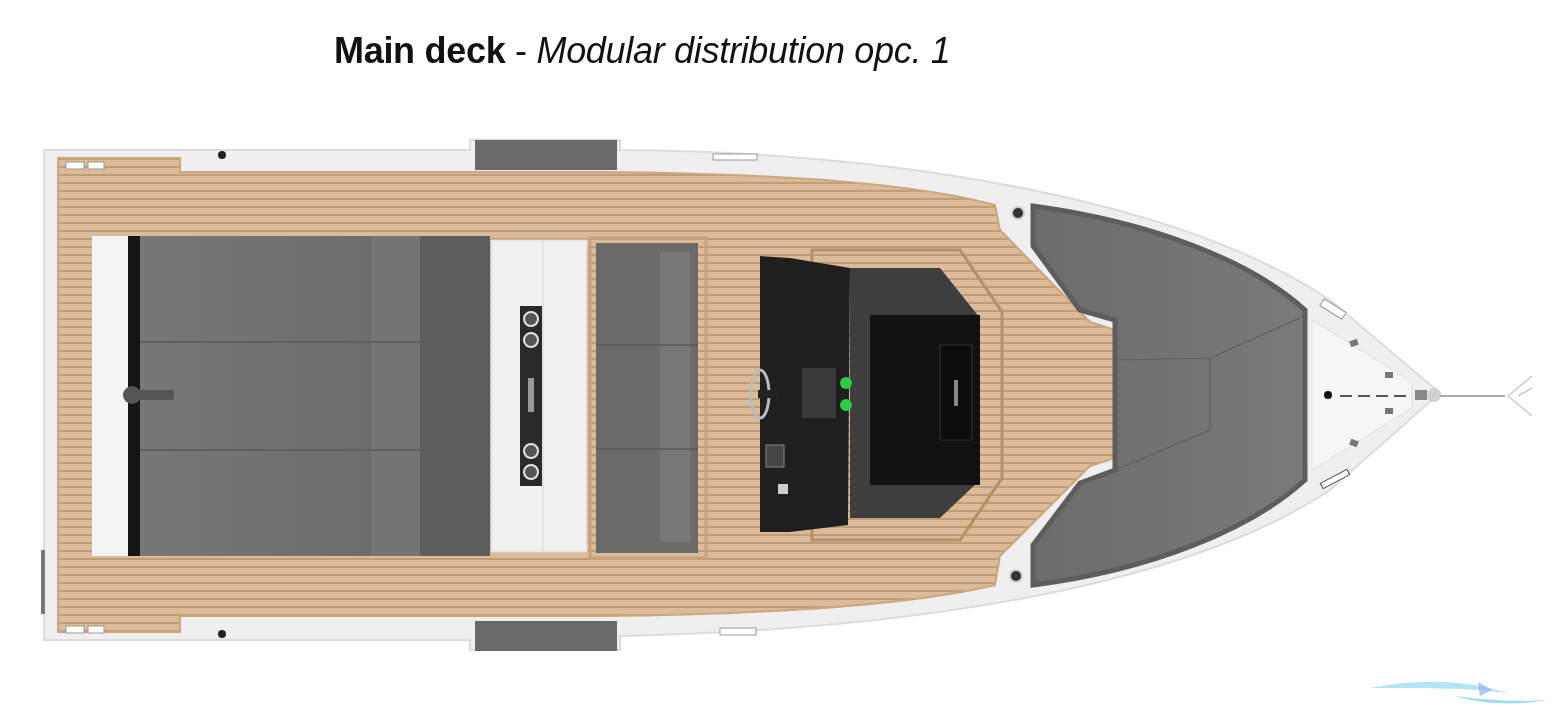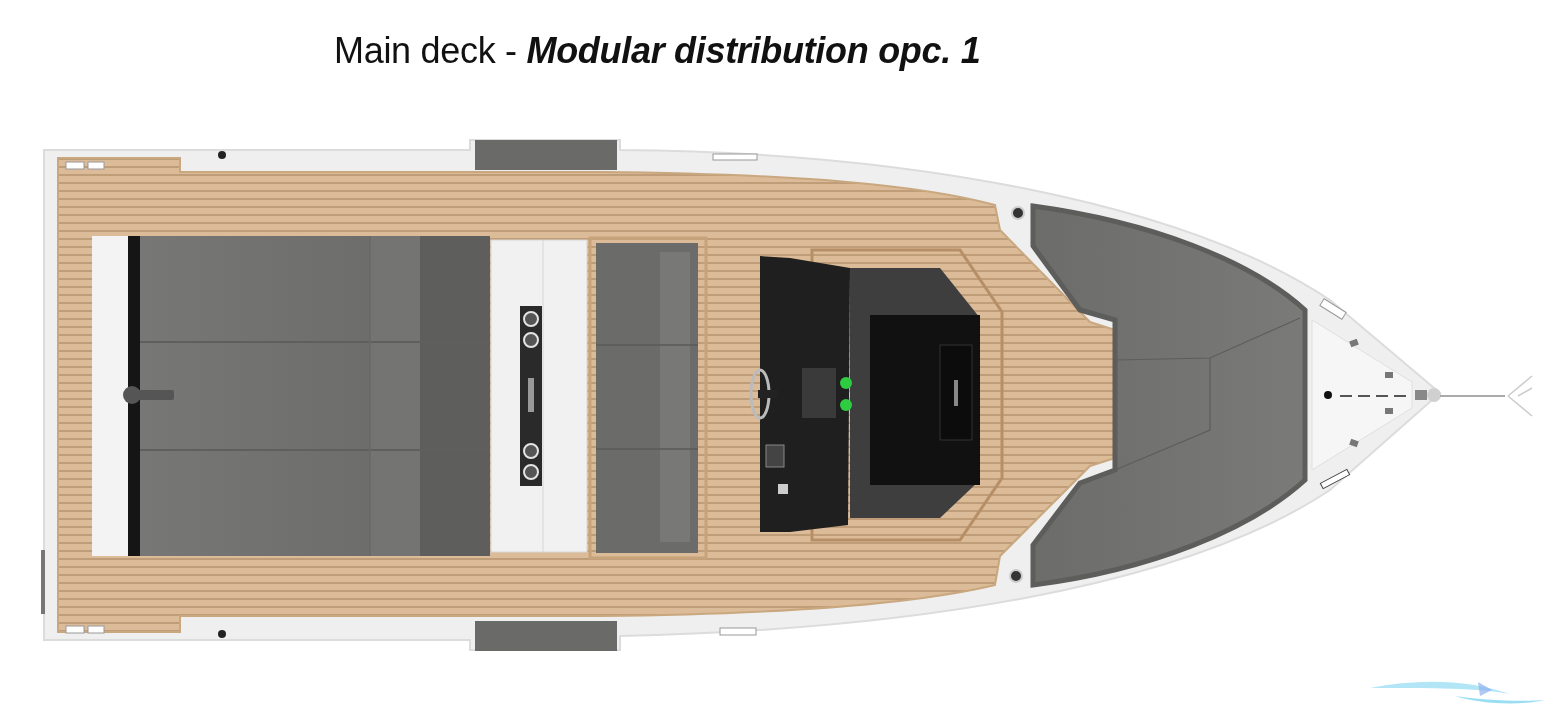--- a/index.html
+++ b/index.html
@@ -1,22 +1,22 @@
 <!DOCTYPE html>
 <html><head>
 <meta charset="utf-8">
 <style>
   html, body { margin: 0; padding: 0; background: #ffffff; }
   body { width: 1560px; height: 716px; position: relative; overflow: hidden; font-family: "Liberation Sans", sans-serif; }
   .title {
     position: absolute; left: 334px; top: 30px; font-size: 36px; color: #111;
     font-family: "Liberation Sans", sans-serif; white-space: nowrap; letter-spacing: -0.3px;
   }
-  .title .bold { font-weight: normal; }
-  .title .italic { font-style: italic; font-weight: bold; margin-top: 20px; }
+  .title .bold { font-weight: bold; }
+  .title .italic { font-style: italic; font-weight: normal; margin-top: 20px; }
   .plan { position: absolute; left: 0; top: 0; width: 1560px; height: 716px; }
   .watermark { position: absolute; left: 1360px; top: 670px; width: 190px; height: 40px; }
 </style>
 </head>
 <body>
 
 <div class="title">
   <span class="bold">Main deck</span><span> - </span><span class="italic">Modular distribution opc. 1</span>
 </div>
 

